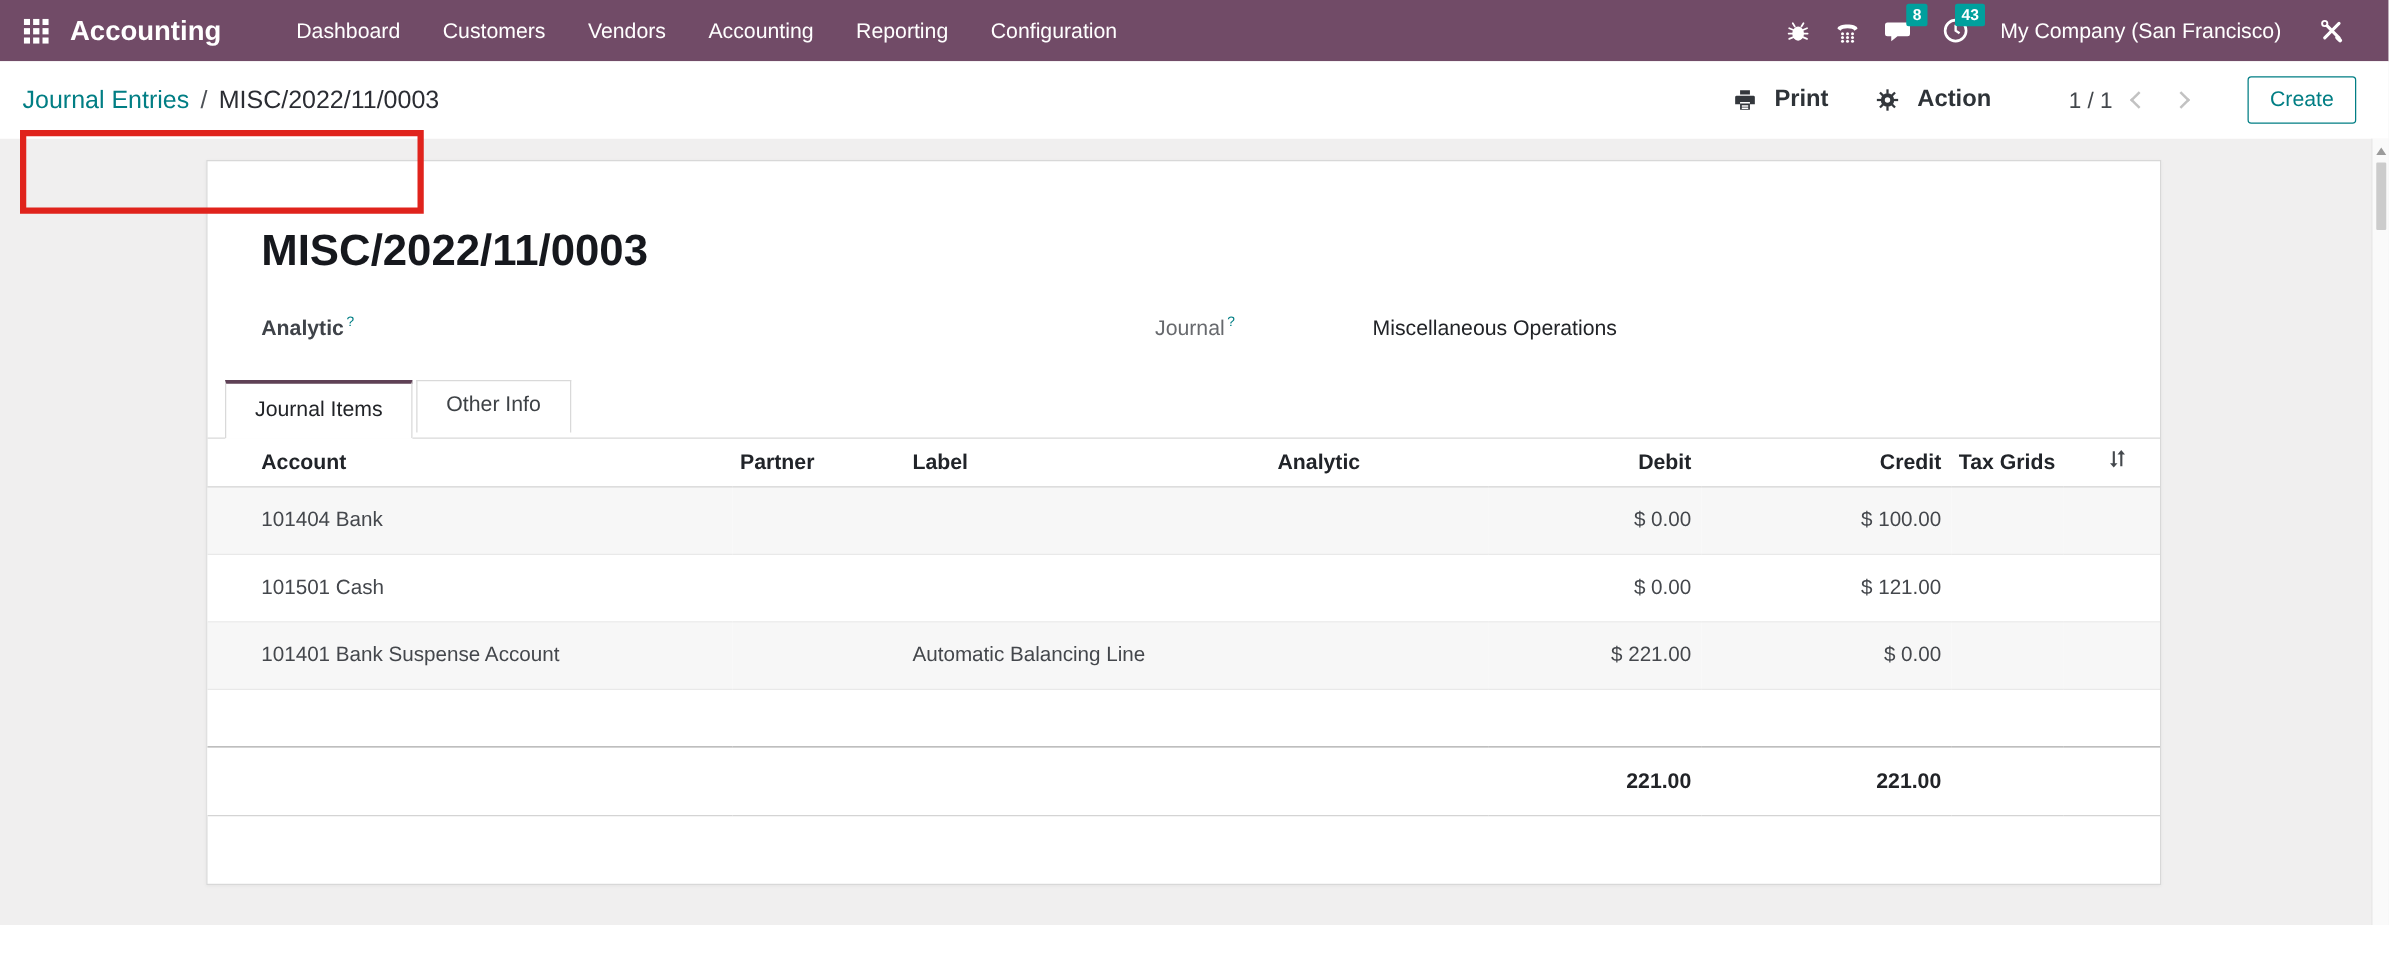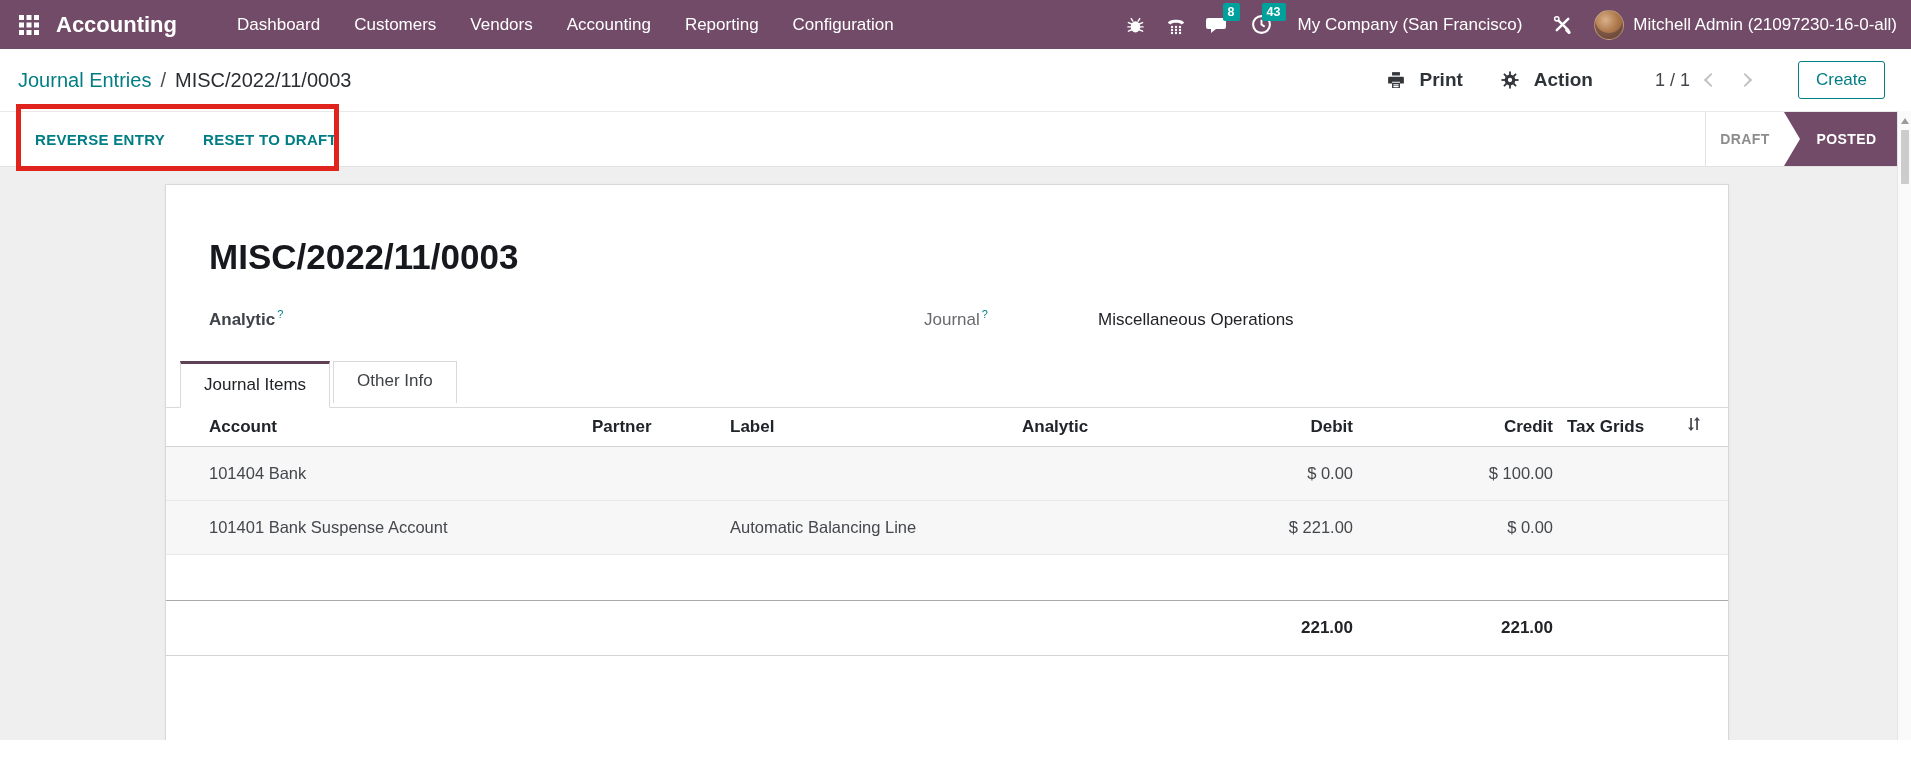--- a/index.html
+++ b/index.html
@@ -157,24 +157,20 @@
         <span class="badge">43</span>
       </div>
       <div class="company">My Company (San Francisco)</div>
       <div class="tools-btn">
         <svg width="21" height="21" viewBox="0 0 22 22" fill="none" stroke="#ffffff" stroke-width="2.6" stroke-linecap="round">
           <path d="M5 17 L17 5"></path>
           <path d="M5 5 L17 17"></path>
           <circle cx="5" cy="5" r="2.2" stroke-width="1.6" fill="#714B67"></circle>
           <path d="M15.5 16.8 l2.4 2.4" stroke-width="3.4"></path>
         </svg>
-      </div>
-      <div class="user-menu">
-        <div class="avatar"></div>
-        <div class="user-name">Mitchell Admin (21097230-16-0-all)</div>
       </div>
     </div>
   </div>
 
   <div class="control-panel">
     <div class="breadcrumb">
       <span class="parent">Journal Entries</span>
       <span class="sep">/</span>
       <span class="current">MISC/2022/11/0003</span>
     </div>
@@ -213,30 +209,20 @@
             <span></span>
           </span>
         <span class="chev right">
             <span></span>
           </span>
       </div>
       <button class="create-btn">Create</button>
     </div>
   </div>
 
-  <div class="button-bar">
-    <div class="bb-left">
-      <div class="flat-btn">REVERSE ENTRY</div>
-      <div class="flat-btn">RESET TO DRAFT</div>
-    </div>
-    <div class="statusbar">
-      <div class="status-step status-draft">DRAFT</div>
-      <div class="status-step status-posted">POSTED</div>
-    </div>
-  </div>
 
   <div class="annotation"></div>
 
   <div class="page">
     <div class="sheet">
       <div class="sheet-title">MISC/2022/11/0003</div>
 
       <div class="fields">
         <div class="field-left">
           <span class="f-label"><span>Analytic</span><sup class="help">?</sup></span>
@@ -289,20 +275,30 @@
             <tr class="stripe">
               <td class="c-account">101404 Bank</td>
               <td></td>
               <td></td>
               <td></td>
               <td class="c-num">$ 0.00</td>
               <td class="c-num">$ 100.00</td>
               <td></td>
               <td class="c-icon"></td>
             </tr>
+            <tr>
+              <td class="c-account">101501 Cash</td>
+              <td></td>
+              <td></td>
+              <td></td>
+              <td class="c-num">$ 0.00</td>
+              <td class="c-num">$ 121.00</td>
+              <td></td>
+              <td class="c-icon"></td>
+            </tr>
             <tr class="stripe">
               <td class="c-account">101401 Bank Suspense Account</td>
               <td></td>
               <td>Automatic Balancing Line</td>
               <td></td>
               <td class="c-num">$ 221.00</td>
               <td class="c-num">$ 0.00</td>
               <td></td>
               <td class="c-icon"></td>
             </tr>

